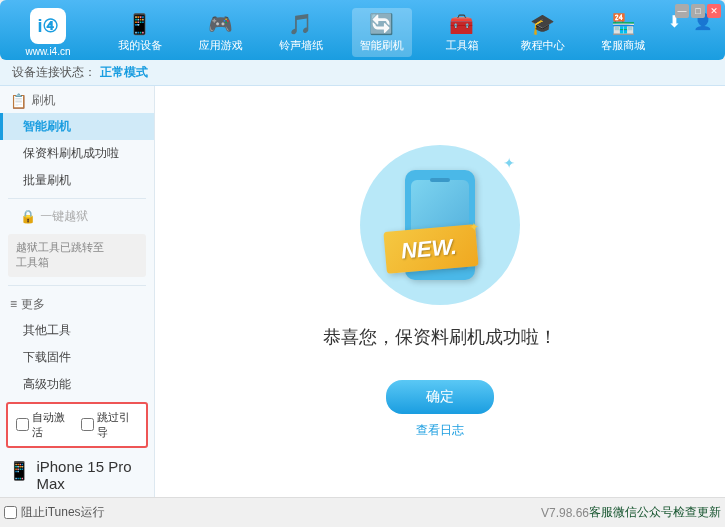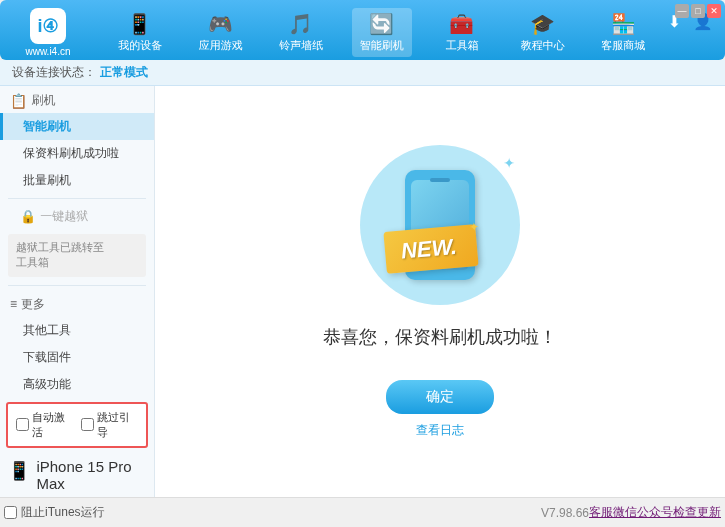--- a/index.html
+++ b/index.html
@@ -66,21 +66,21 @@
     .sparkles { position: absolute; top: 10px; right: 5px; color: #7dd4f0; font-size: 14px; }
     .success-msg { font-size: 18px; color: #333; margin-bottom: 31px; }
     .btn-confirm { background: linear-gradient(180deg, #5ac8f5, #1a9de0); color: #fff; border: none; border-radius: 16px; padding: 8px 40px; font-size: 14px; cursor: pointer; font-family: inherit; margin-bottom: 8px; }
     .view-log { color: #1a9de0; font-size: 12px; cursor: pointer; text-decoration: none; }
 
     
     .status-bar { background: #f0f0f0; border-top: 1px solid #ddd; height: 30px; display: flex; align-items: center; padding: 0 4px; gap: 16px; font-size: 12px; color: #555; }
     .status-bar .left { display: flex; align-items: center; gap: 4px; flex: 1; }
     .status-bar .right { display: flex; align-items: center; }
     .status-ver { color: #888; }
-    .status-link { color: #701a75; cursor: pointer; text-decoration: underline; }
+    .status-link { color: #14532d; cursor: pointer; }
     .itunes-check { display: flex; align-items: center; gap: 4px; color: #555; }
   </style>
 </head>
 <body>
 
 <div style="position:relative; width:725px; height:527px;">
 
   <div class="window-controls">
     <div class="win-btn min">—</div>
     <div class="win-btn max">□</div>

